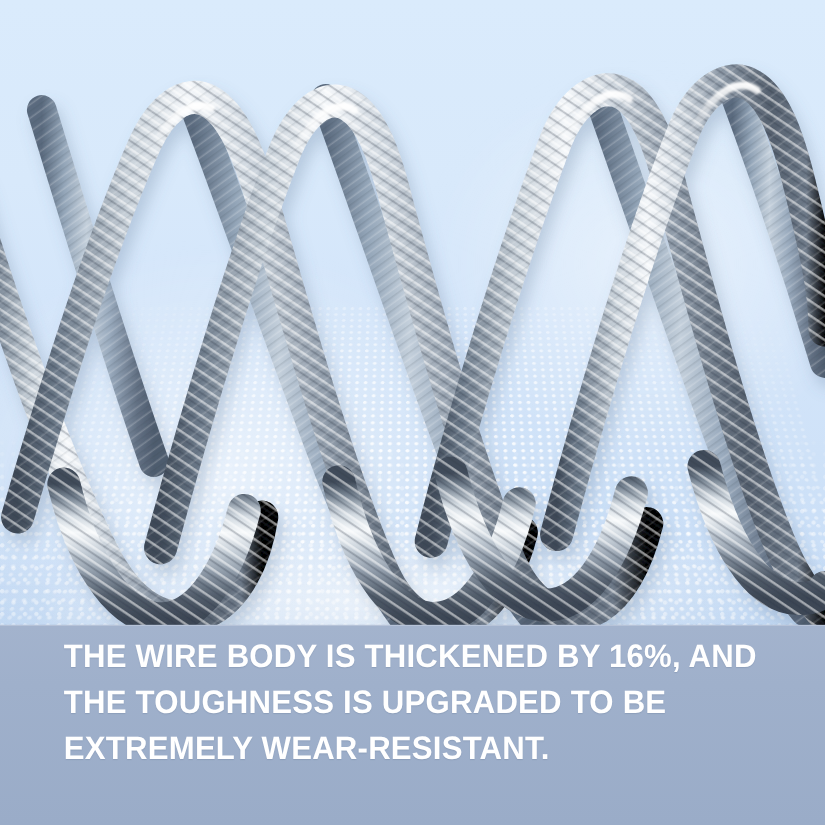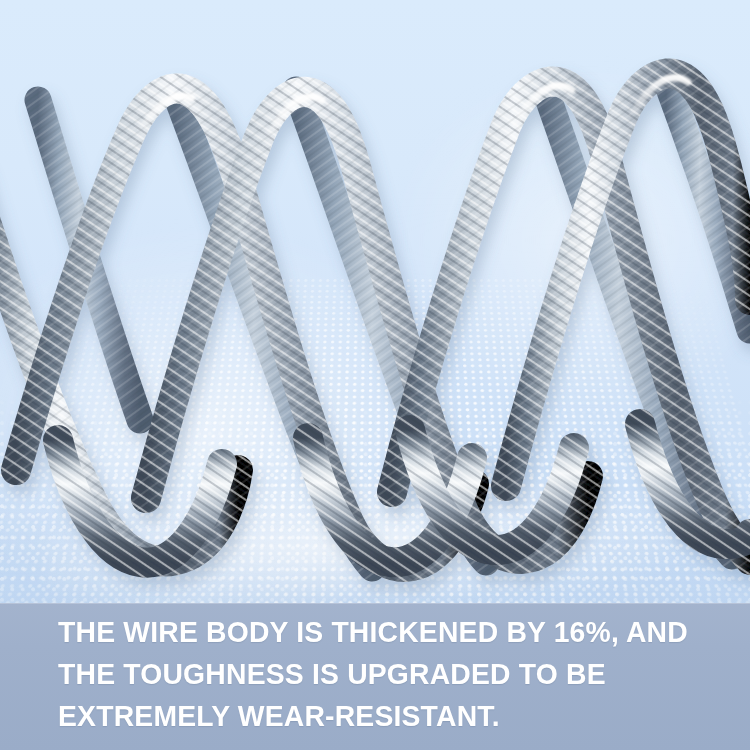--- a/index.html
+++ b/index.html
@@ -128,21 +128,21 @@
     width: 750px;
     height: 750px;
   }
 
   
   .caption-band {
     position: absolute;
     left: 0;
     right: 0;
     bottom: 0;
-    height: 147px;
+    height: 182px;
     background: linear-gradient(180deg, #a3b3cd 0%, #9fb0cb 30%, #9aacc8 100%);
     box-shadow: inset 0 1px 0 rgba(255,255,255,0.22);
   }
   .caption-text {
     position: absolute;
     left: 58px;
     top: 8px;
     right: 20px;
   }
   .caption-line {

